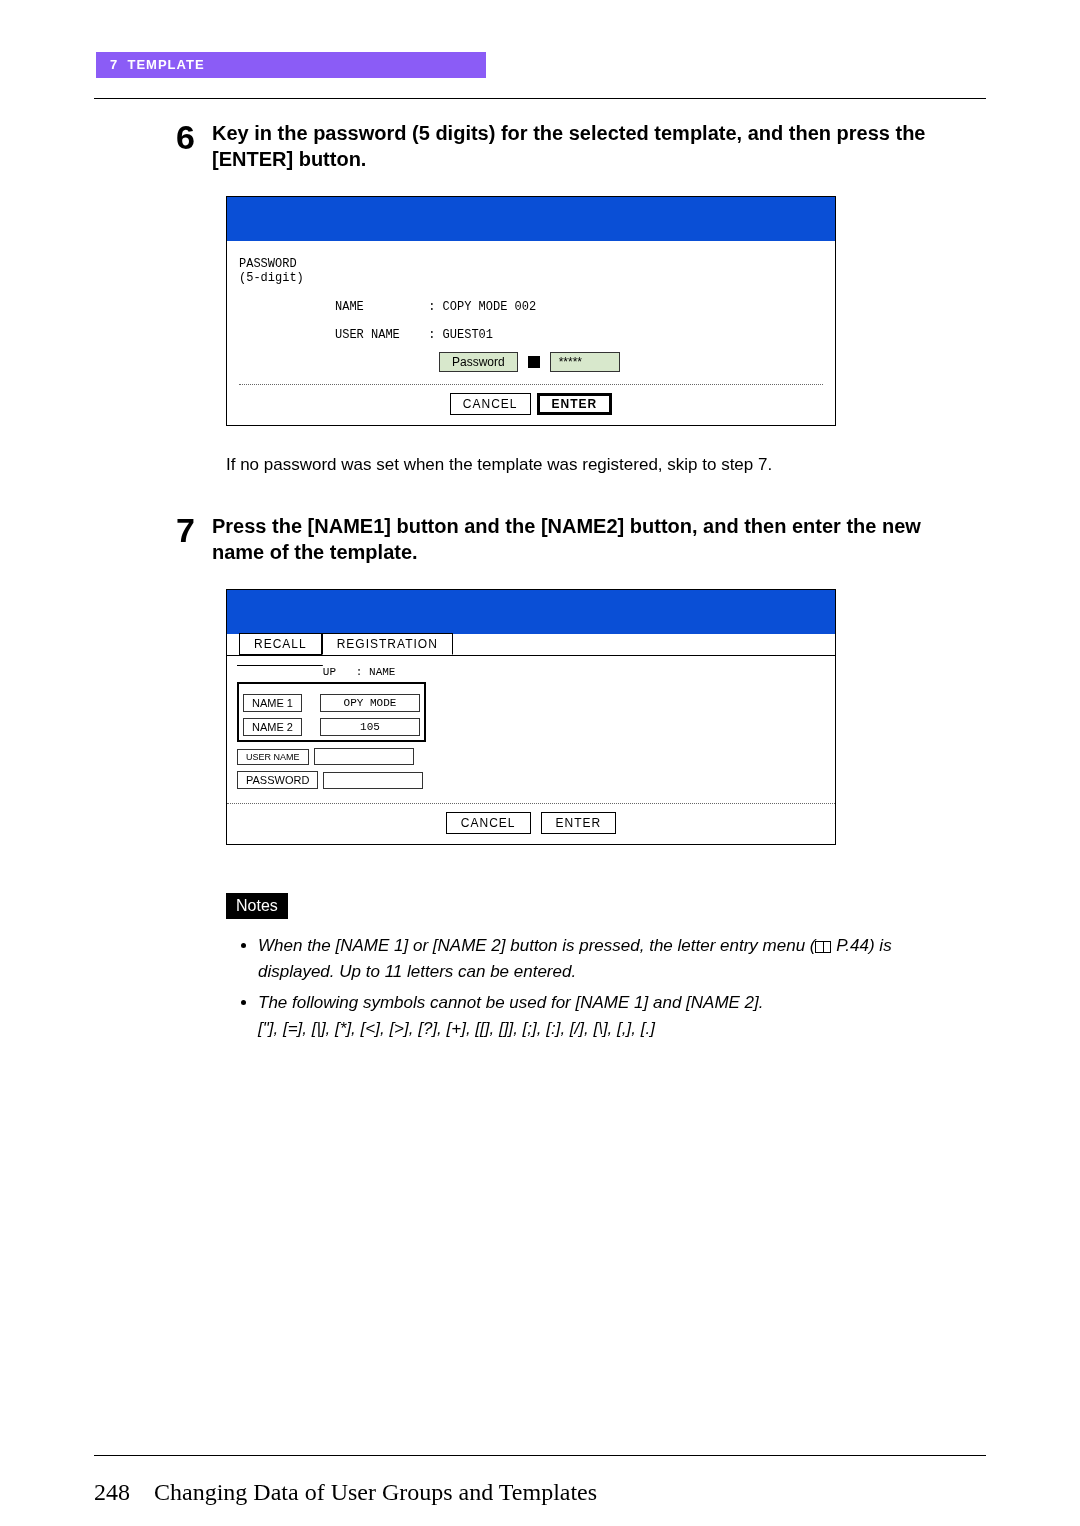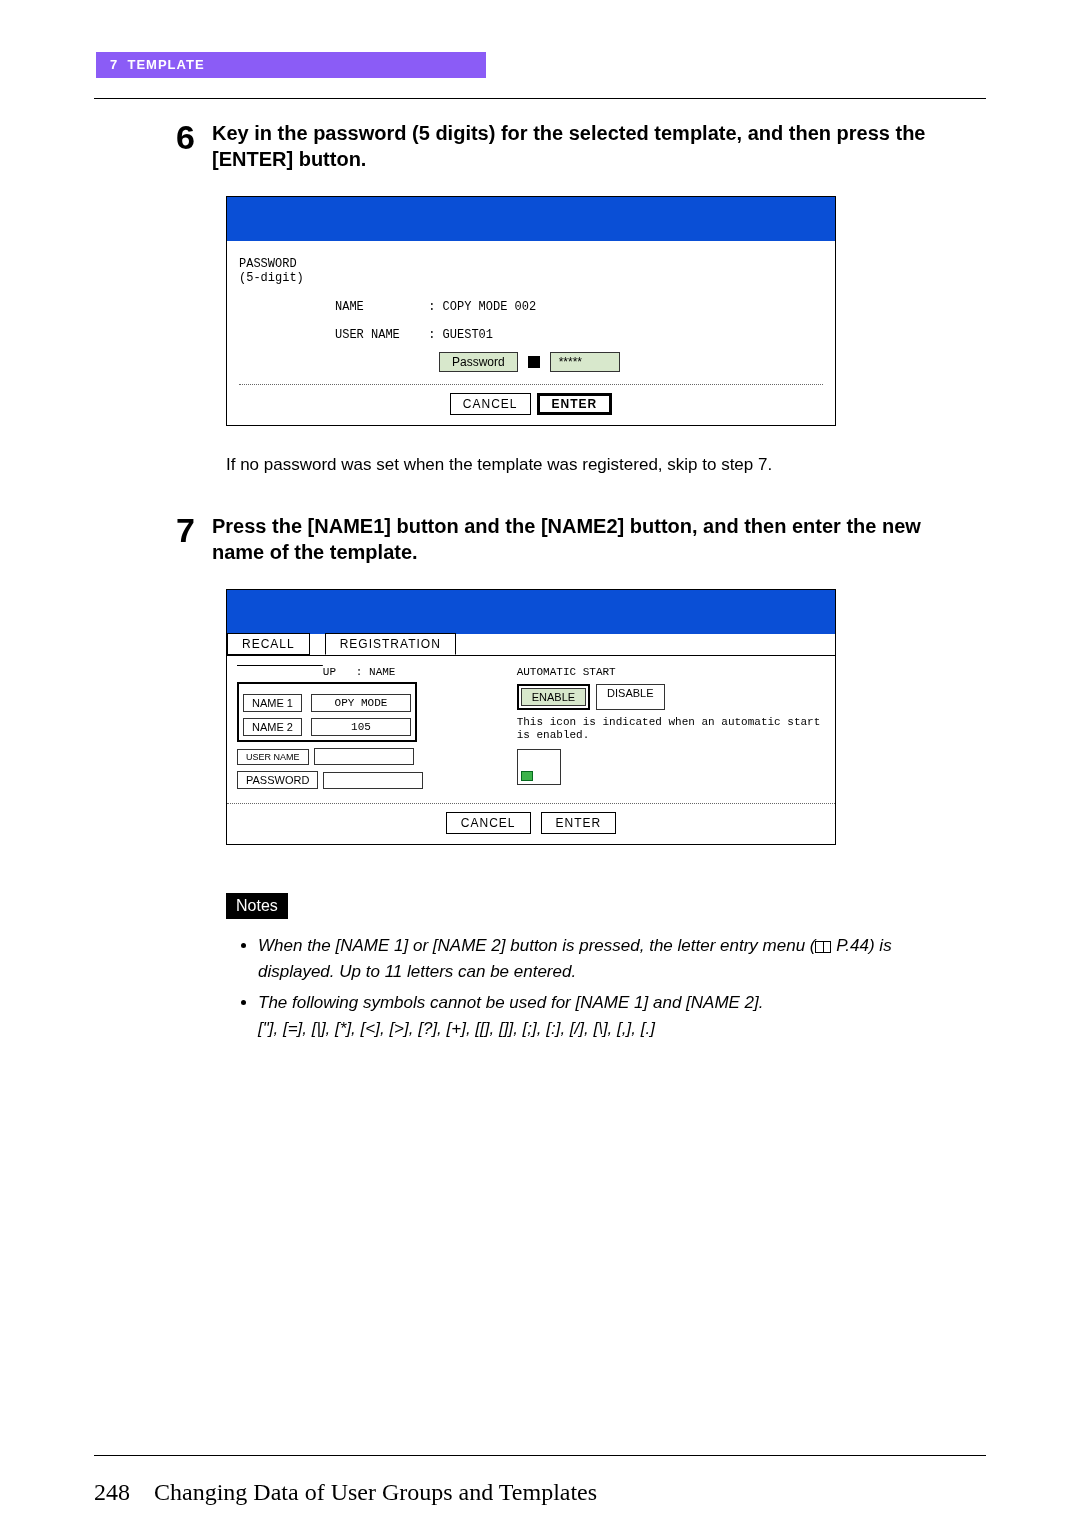--- a/index.html
+++ b/index.html
@@ -133,22 +133,22 @@
     margin-top: 24px;
     margin-left: 50px;
     width: 610px;
     border: 1px solid #000;
     background: #fff;
     font-family: "Courier New", monospace;
   }
   .ss2-bluebar { height: 44px; background: #0a4fd6; }
   .ss2-tabs {
     display: flex;
-    gap: 15px;
-    margin-left: 0;
+    gap: 0;
+    margin-left: 12px;
     margin-top: -1px;
     font-family: Arial, sans-serif;
   }
   .tab {
     border: 1px solid #000;
     padding: 3px 14px;
     font-size: 12px;
     letter-spacing: 1px;
     background: #fff;
   }
@@ -163,21 +163,21 @@
     padding: 10px 10px 14px 10px;
   }
   .ss2-right {
     width: 54%;
     padding: 10px 10px 14px 10px;
   }
   .smalltxt { font-size: 11px; }
   .name-row {
     display: flex;
     align-items: center;
-    gap: 9px;
+    gap: 18px;
     margin-top: 6px;
   }
   .name-btn {
     border: 1px solid #333;
     padding: 2px 8px;
     font-family: Arial,sans-serif;
     font-size: 11px;
     background: #fff;
     min-width: 58px;
     text-align: center;
@@ -371,33 +371,20 @@
         </div>
         <div class="usr-row">
           <div class="name-btn" style="font-size:9px;letter-spacing:0;">USER NAME</div>
           <div class="name-field" style="min-width:100px;height:17px;"></div>
         </div>
         <div class="pwd-row">
           <div class="name-btn">PASSWORD</div>
           <div class="name-field" style="min-width:100px;height:17px;"></div>
         </div>
       </div>
-      <div class="ss2-right">
-        <div class="smalltxt">AUTOMATIC START</div>
-        <div class="autostart-row">
-          <div class="highlight-box2">
-            <div class="enable-btn">ENABLE</div>
-          </div>
-          <div class="disable-btn">DISABLE</div>
-        </div>
-        <div class="smalltxt" style="margin-top:6px;line-height:1.2;">This icon is indicated when an automatic start is enabled.</div>
-        <div class="icon-box">
-          <div class="dot"></div>
-        </div>
-      </div>
     </div>
     <div class="ss2-footer">
       <div class="btn-plain">CANCEL</div>
       <div class="btn-plain">ENTER</div>
     </div>
   </div>
 
   
   <div class="notes-label">Notes</div>
   <ul class="notes-list">

